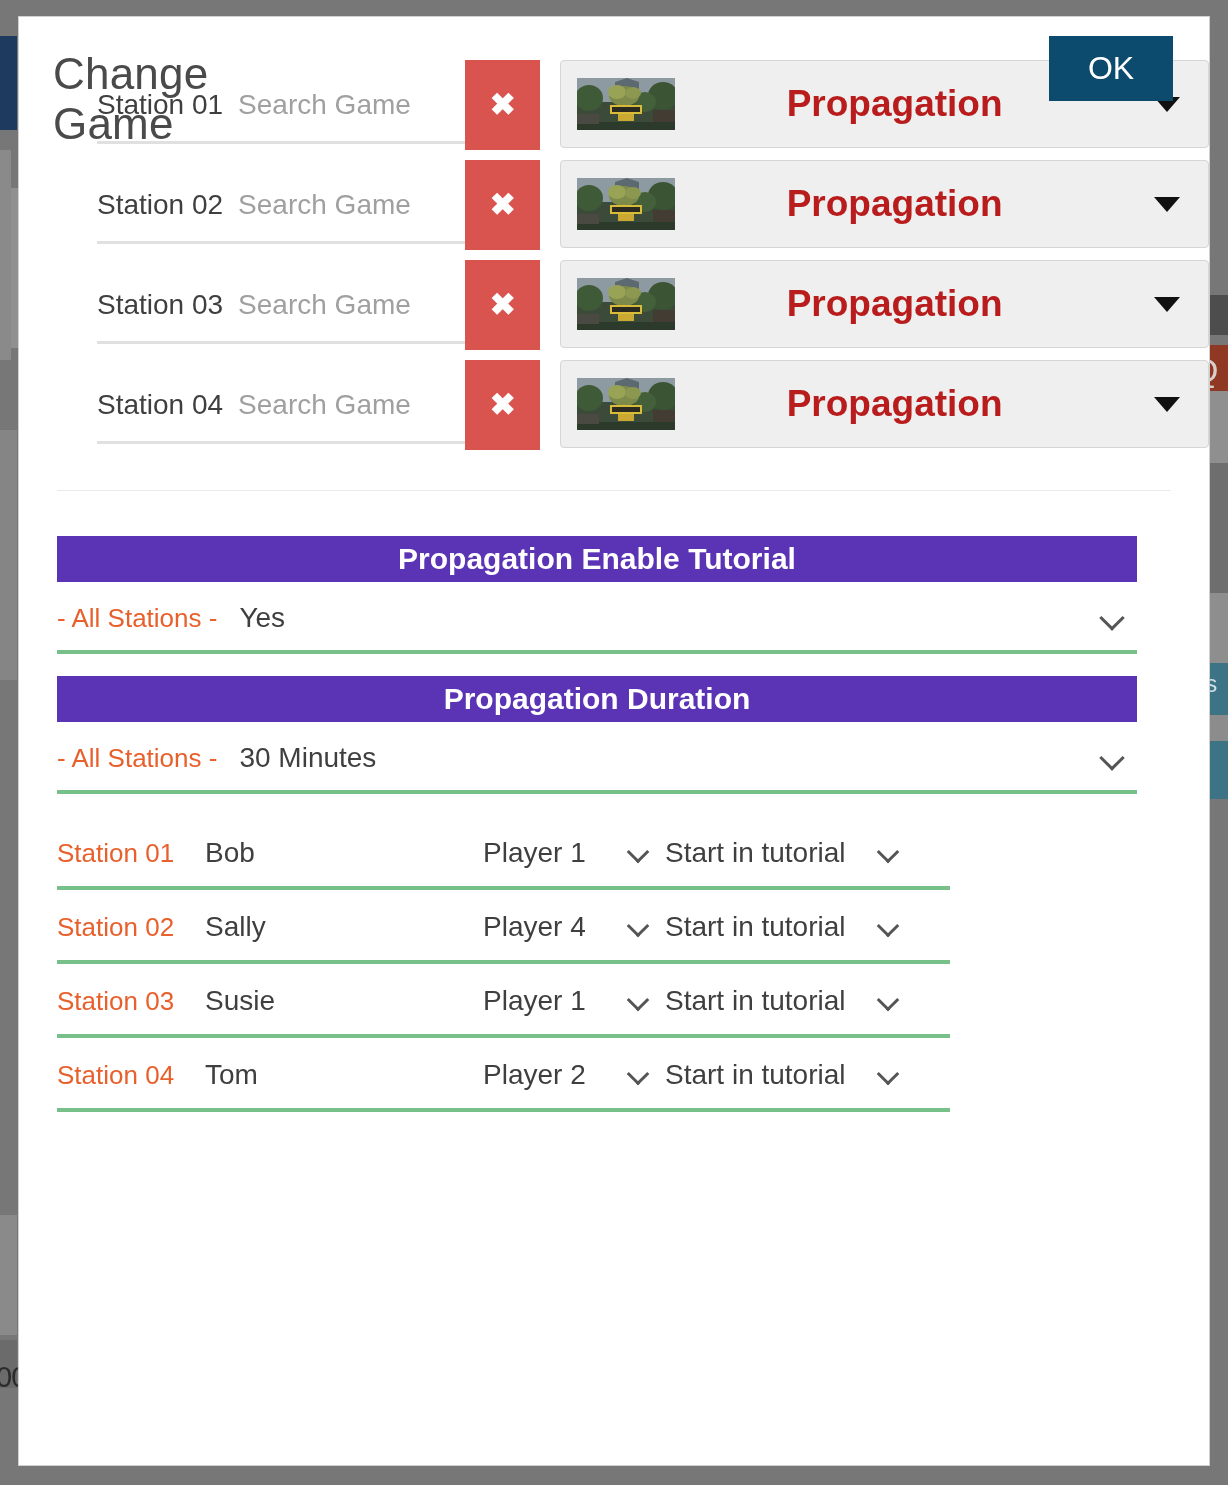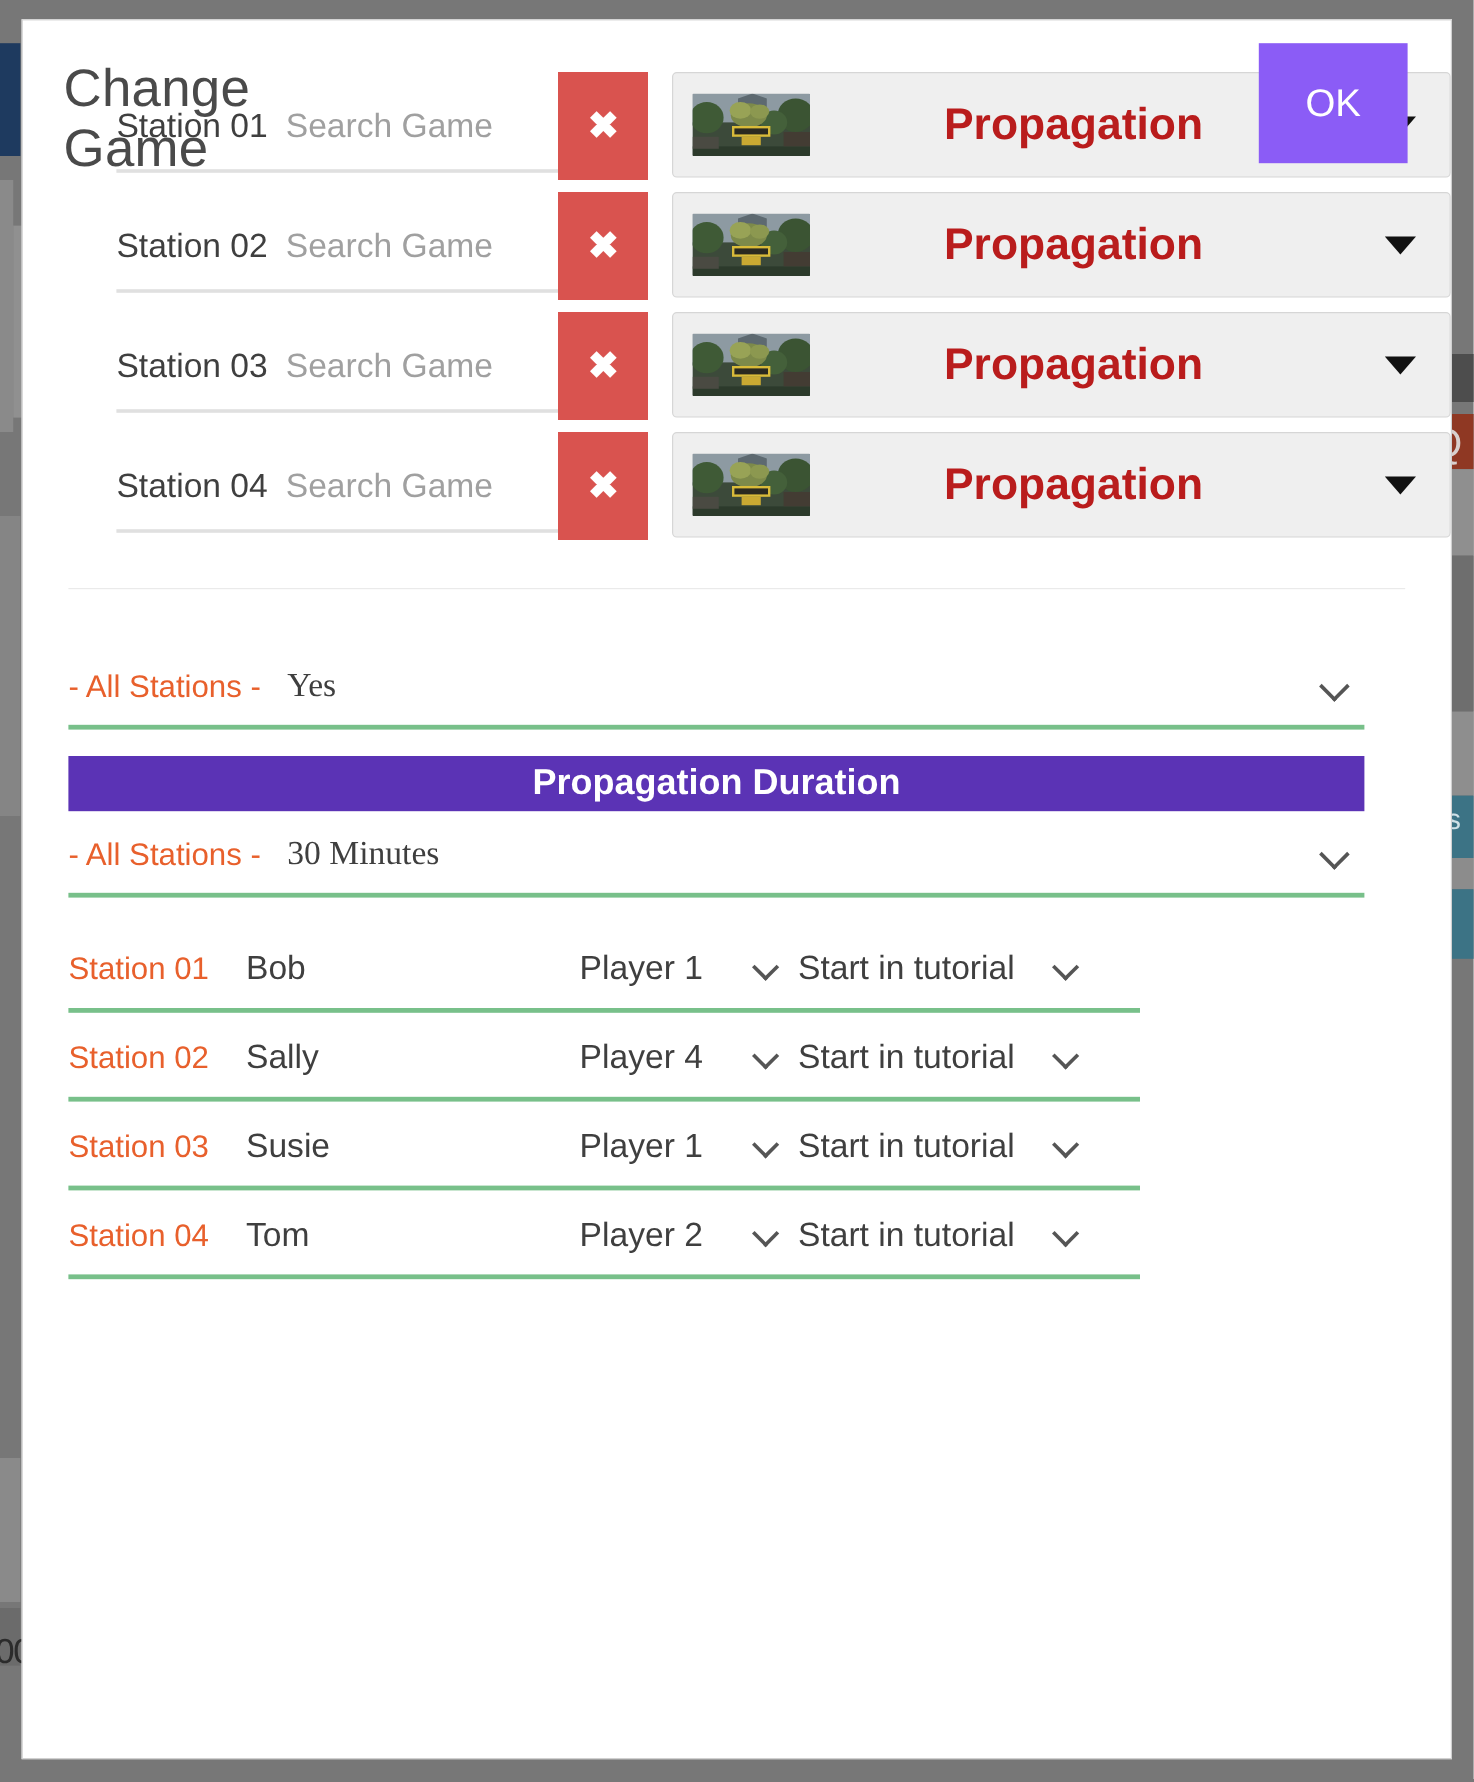--- a/index.html
+++ b/index.html
@@ -240,21 +240,20 @@
     color: #e8602c;
     white-space: nowrap;
     flex: 0 0 auto;
   }
   .scope-label.station { width: 126px; }
   .opt-value {
     font-size: 28px;
     color: #3f3f3f;
     margin-left: 22px;
     white-space: nowrap;
-    font-family: Liberation Serif, serif;
   }
   .chev {
     margin-left: auto;
     margin-right: 14px;
     width: 22px;
     height: 22px;
     position: relative;
     flex: 0 0 auto;
   }
   .chev::before {
@@ -323,22 +322,22 @@
     height: 118px;
     background: #f5f5f5;
     border-top: 1px solid #d8d8d8;
     position: relative;
   }
   .ok-btn {
     position: absolute;
     right: 36px;
     top: 18px;
     width: 124px;
-    height: 100px;
-    background: #8b5cf6;
+    height: 65px;
+    background: #0c4a6e;
     color: #ffffff;
     border: none;
     font-family: "Liberation Sans", sans-serif;
     font-size: 32px;
     cursor: pointer;
   }
 </style>
 </head>
 <body>
 
@@ -506,20 +505,21 @@
           <span class="game-name">Propagation</span>
           <span class="caret-down"></span>
         </div>
       </div>
 
     </div>
 
     <div class="section-divider"></div>
 
     <div class="opt-section first">
+      <div class="opt-header">Propagation Enable Tutorial</div>
       <div class="opt-row all-stations">
         <span class="scope-label">- All Stations -</span>
         <span class="opt-value">Yes</span>
         <span class="chev"></span>
         <div class="underline-green"></div>
       </div>
     </div>
 
     <div class="opt-section">
       <div class="opt-header">Propagation Duration</div>

